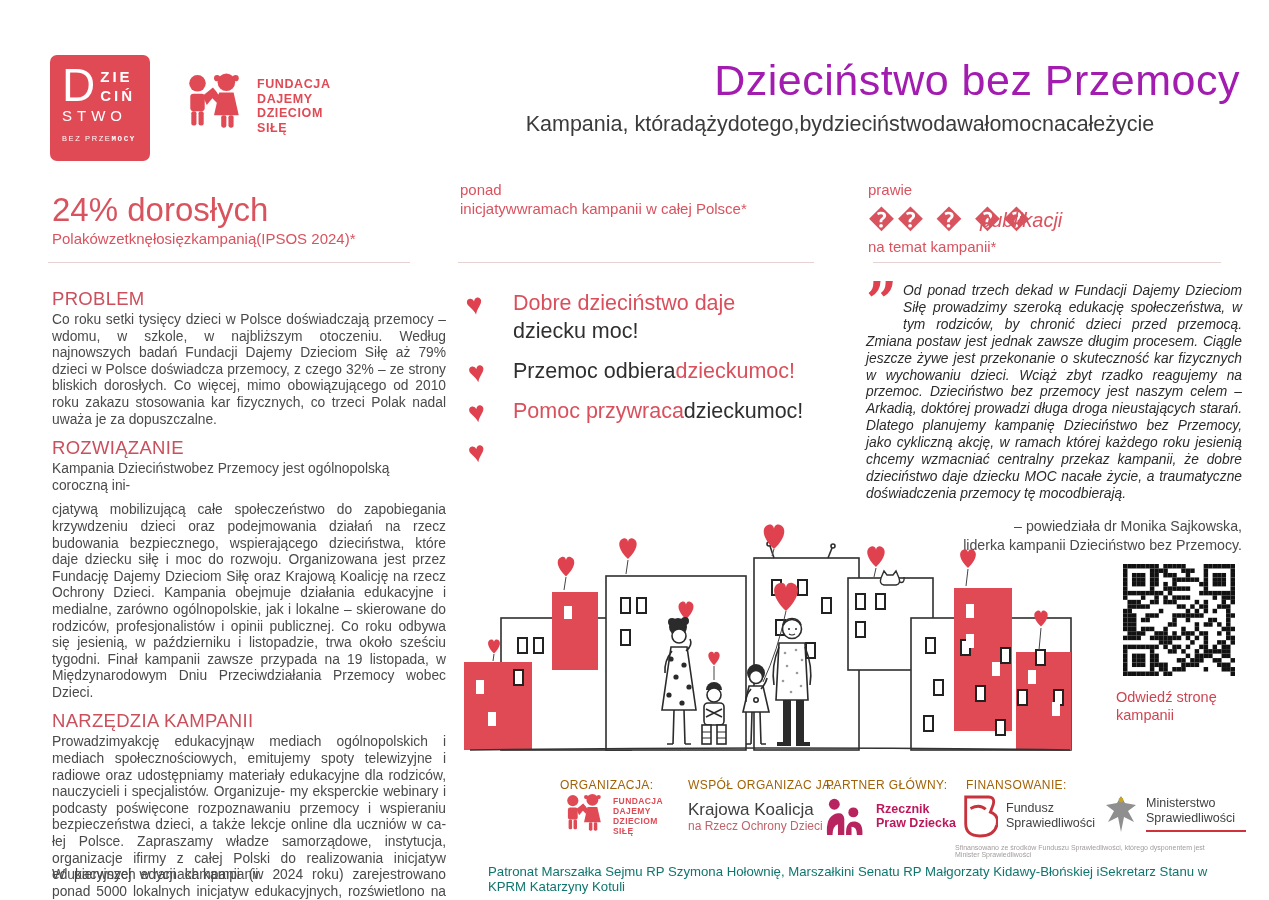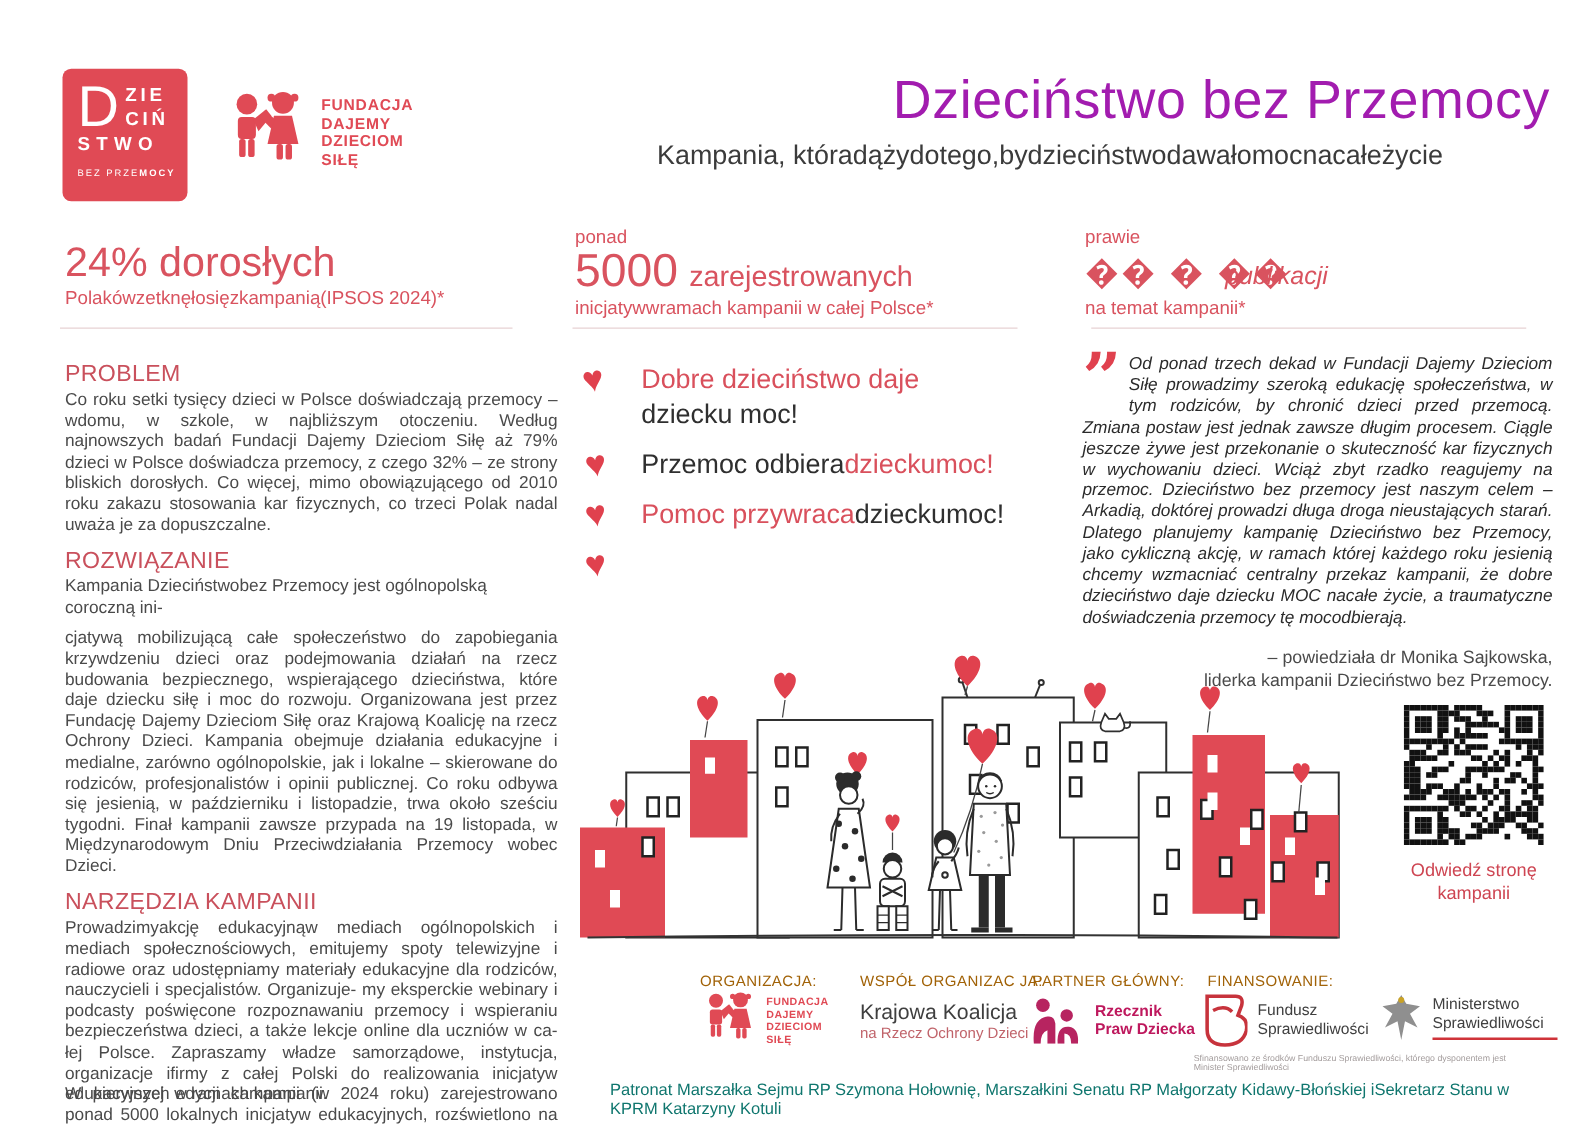--- a/index.html
+++ b/index.html
@@ -7,23 +7,23 @@
         font-family:"Liberation Sans",sans-serif;color:#4a4a4a;}
   .abs{position:absolute;}
   .pre{white-space:pre-line;}
 
   
   .logo-square{left:50px;top:55px;width:100px;height:106px;background:#e04a55;border-radius:7px;
                color:#fff;padding:10px 0 0 12px;box-sizing:border-box;}
   .logo-square .row1{display:flex;align-items:flex-start;}
   .logo-square .bigd{font-size:46px;font-weight:300;line-height:40px;margin-right:5px;}
   .logo-square .zc{font-size:15px;font-weight:700;letter-spacing:3px;line-height:19px;margin-top:2px;}
-  .logo-square .stwo{font-size:15px;font-weight:700;letter-spacing:5px;line-height:19px;margin-top:1px;}
+  .logo-square .stwo{font-size:15px;font-weight:400;letter-spacing:5px;line-height:19px;margin-top:1px;}
   .logo-square .tagline{font-size:7.5px;letter-spacing:1.6px;margin-top:9px;}
-  .logo-square .tagline b{font-weight:800;}
+  .logo-square .tagline b{font-weight:800;font-family:Liberation Mono, monospace;}
   .logo-fdds{left:183px;top:73px;display:flex;align-items:center;gap:12px;}
   .fdds-text{color:#e04a55;font-size:12.5px;font-weight:700;line-height:14.5px;letter-spacing:.6px;}
   .title{left:440px;top:56px;width:800px;text-align:right;font-size:43px;color:#a21caf;
          font-weight:400;letter-spacing:.5px;}
   .subtitle{left:440px;top:112px;width:800px;text-align:center;font-size:21.5px;color:#3b3b3b;font-weight:400;}
 
   
   .stat{color:#d9535f;}
   .stat-prefix{font-size:15px;line-height:17px;}
   .stat1-big{font-size:33px;line-height:36px;font-weight:400;}
@@ -60,21 +60,21 @@
   .qmark{float:left;color:#e0414e;font-size:54px;line-height:34px;
          font-family:"DejaVu Serif",serif;font-weight:700;margin:2px 6px 0 0;}
   .quote-text{font-style:italic;font-size:13.8px;line-height:16.9px;color:#2b2b2b;
               text-align:justify;font-weight:500;margin:0;}
   .attribution{margin-top:14px;text-align:right;font-size:14.2px;line-height:19px;color:#4a4a4a;}
 
   
   .illustration{left:456px;top:498px;width:628px;height:274px;}
 
   
-  .qr-block{left:1116px;top:564px;width:126px;text-align:center;}
+  .qr-block{left:1116px;top:564px;width:126px;}
   .qr-svg{width:112px;height:112px;display:block;margin:0 auto;}
   .qr-caption{margin-top:12px;color:#ce4552;font-size:14.5px;line-height:18px;}
 
   
   .f-label{font-size:12px;letter-spacing:.4px;color:#a16207;}
   .koal-name{font-size:17px;color:#3f3f3f;font-weight:500;line-height:19px;}
   .koal-sub{font-size:12px;color:#c0636a;line-height:14px;}
   .rzecznik-text{font-size:12.5px;font-weight:700;color:#be185d;line-height:14.5px;}
   .fin-text{font-size:12.5px;color:#3f3f3f;line-height:15px;font-weight:500;}
   .red-bar{height:2px;background:#cf3339;}
@@ -123,24 +123,20 @@
 
   <div class="abs title">Dzieciństwo bez Przemocy</div>
   <div class="abs subtitle">Kampania, któradążydotego,bydzieciństwodawałomocnacałeżycie</div>
 
   <div class="abs stat" style="left:52px;top:192px;width:395px;">
     <div class="stat1-big">24% dorosłych</div>
     <div class="stat-caption">Polakówzetknęłosięzkampanią(IPSOS 2024)*</div>
   </div>
   <div class="abs stat" style="left:460px;top:181px;width:400px;">
     <div class="stat-prefix">ponad</div>
-    <div class="stat-big-row">
-      <span class="stat-big-num">5000</span>
-      <span class="stat-big-suffix">zarejestrowanych</span>
-    </div>
     <div class="stat-caption">inicjatywwramach kampanii w całej Polsce*</div>
   </div>
   <div class="abs stat" style="left:868px;top:181px;width:400px;">
     <div class="stat-prefix">prawie</div>
     <div class="diamond-row">
       <span class="diamonds">�� � ��</span>
       <span class="pub">publikacji</span>
     </div>
     <div class="stat-caption">na temat kampanii*</div>
   </div>

